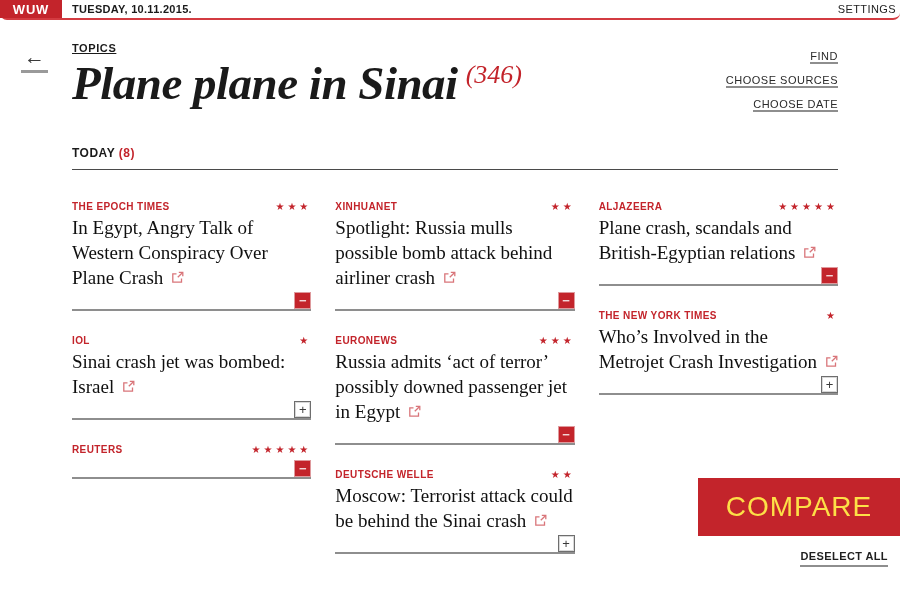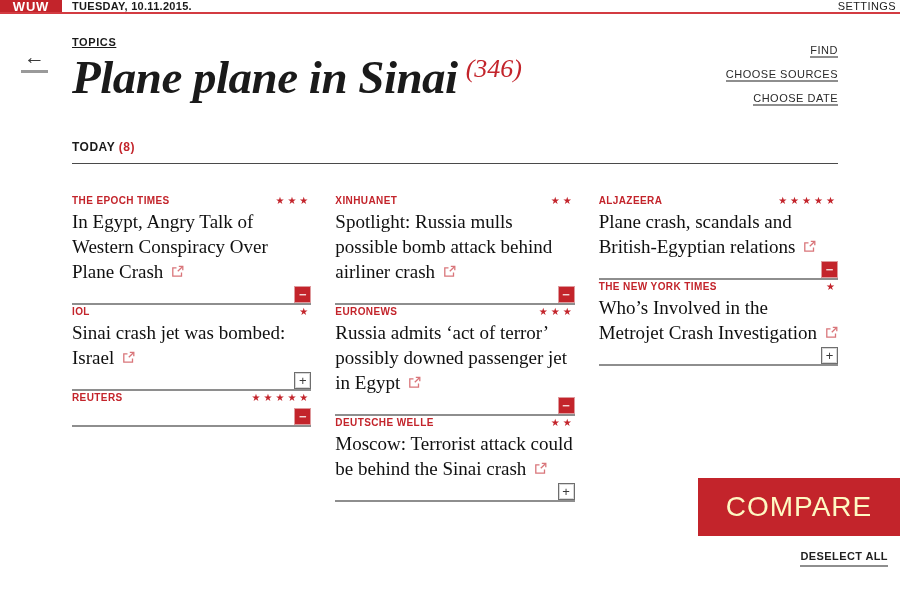--- a/index.html
+++ b/index.html
@@ -6,24 +6,25 @@
   html, body { width: 900px; height: 600px; }
   body {
     font-family: "Liberation Sans", sans-serif;
     background: #ffffff;
     color: #1a1a1a;
     overflow: hidden;
     position: relative;
   }
   
   .header {
-    height: 14px;
+    height: 20px;
     display: flex;
     align-items: stretch;
     border-bottom: 2px solid #d33b41;
+    border-radius: 7px;
   }
   .logo {
     width: 62px;
     background: #c3242b;
     color: #ffffff;
     font-size: 13px;
     font-weight: bold;
     letter-spacing: 0.8px;
     display: flex;
     align-items: center;
@@ -118,21 +119,21 @@
   }
   .section-count { color: #c3242b; }
   
   .grid {
     margin-top: 31px;
     display: grid;
     grid-template-columns: repeat(3, 1fr);
     column-gap: 24px;
     align-items: start;
   }
-  .article { margin-bottom: 1px; }
+  .article { margin-bottom: 24px; }
   .meta {
     display: flex;
     justify-content: space-between;
     align-items: baseline;
     margin-bottom: 3px;
   }
   .source {
     font-size: 10px;
     font-weight: bold;
     letter-spacing: 0.4px;
@@ -189,21 +190,21 @@
     position: absolute;
     top: 478px;
     right: 0;
     width: 202px;
     text-align: right;
   }
   .compare-btn {
     width: 100%;
     height: 58px;
     background: #c3242b;
-    color: #fef9c3;
+    color: #fde047;
     border: none;
     font-family: "Liberation Sans", sans-serif;
     font-size: 28px;
     letter-spacing: 1px;
     cursor: pointer;
   }
   .deselect {
     display: inline-block;
     margin-top: 14px;
     margin-right: 12px;

